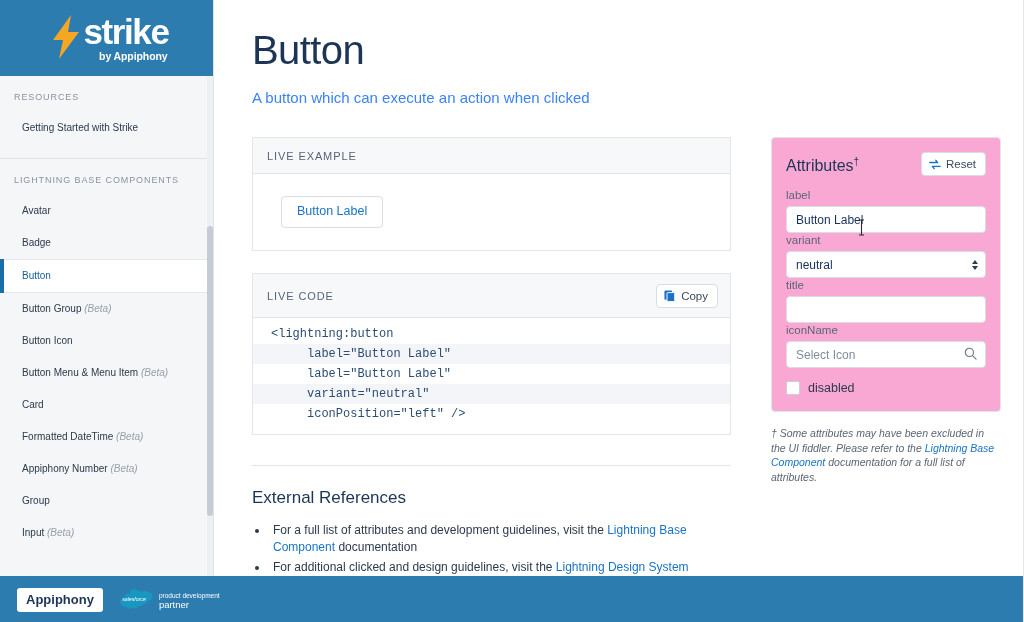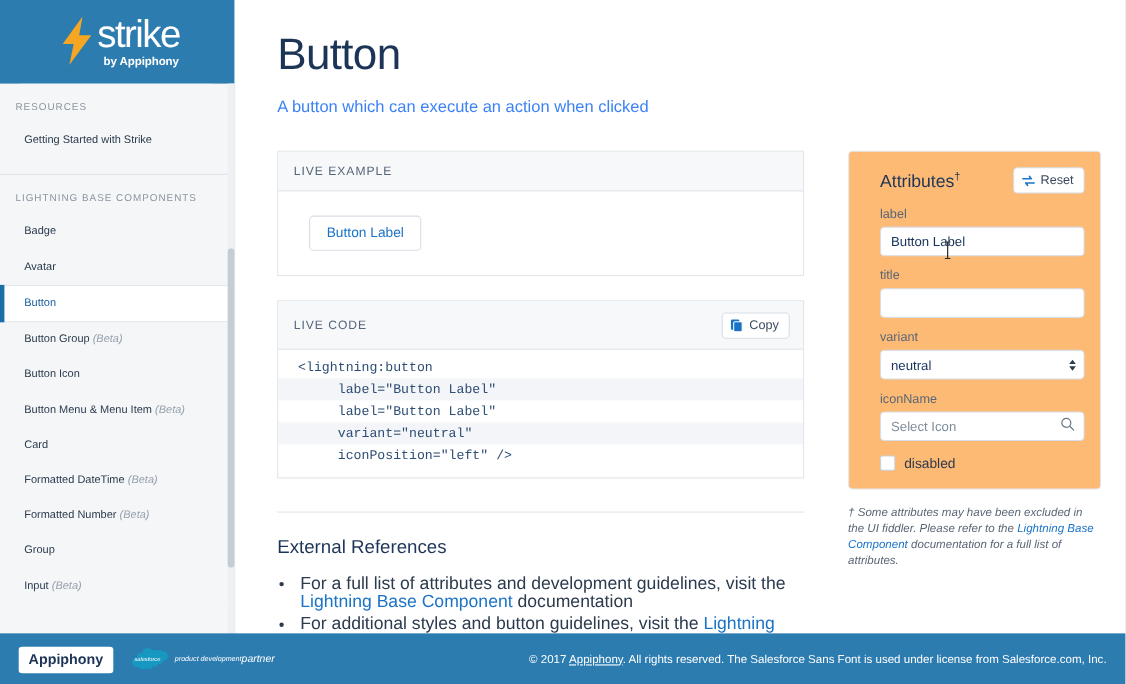--- a/index.html
+++ b/index.html
@@ -25,21 +25,21 @@
   .sidebar-header {
     height: 76px;
     background: #2c7cb0;
     display: flex; align-items: center; justify-content: center;
     padding-left: 6px;
   }
   .logo-wrap { display: flex; align-items: flex-end; gap: 3px; }
   .bolt { width: 30px; height: 44px; flex: none; margin-bottom: 3px; }
   .logo-text { display: flex; flex-direction: column; align-items: flex-start; }
   .logo-name {
-    color: #ffffff; font-size: 35px; font-weight: normal;
+    color: #ffffff; font-size: 35px; font-weight: bold;
     letter-spacing: -1.4px; line-height: 34px;
   }
   .logo-sub {
     color: #ffffff; font-size: 10.5px; font-weight: bold;
     letter-spacing: -0.1px; margin-top: 1px; align-self: flex-end;
     padding-right: 1px;
   }
 
   .nav-scroll {
     position: absolute; top: 76px; left: 0; right: 0; bottom: 46px;
@@ -132,40 +132,40 @@
   .code-line { padding: 0 0 0 18px; white-space: pre; height: 20px; }
   .code-line.alt { background: #f3f5f8; }
 
   .divider { border-top: 1px solid #e2e6ea; margin: 30px 0 0 0; }
 
   .ext-title {
     font-size: 17px; color: #1c3557; margin-top: 22px; font-weight: normal;
   }
   .ext-list { margin: 14px 0 0 17px; }
   .ext-list li {
-    font-size: 16px; color: #2b3a4d; line-height: 17px;
+    font-size: 12px; color: #2b3a4d; line-height: 17px;
     margin-bottom: 3px; padding-left: 4px;
   }
   a.lnk { color: #1a73c7; text-decoration: none; }
 
   
   .attr-panel {
-    border: 1px solid #e2e6ea; border-radius: 4px; background: #fdba74;
-    padding: 14px 14px 16px 28px;
+    border: 1px solid #e2e6ea; border-radius: 4px; background: #f9a8d4;
+    padding: 14px 14px 16px 14px;
   }
   .attr-head {
     display: flex; align-items: flex-start; justify-content: space-between;
     margin-bottom: 12px;
   }
   .attr-title { font-size: 16px; color: #1c3557; line-height: 20px; }
   .attr-title sup { font-size: 10px; }
   .field-label {
     font-size: 11.5px; color: #5a6676; margin-bottom: 4px; line-height: 14px;
   }
-  .field { margin-bottom: 11px; position: relative; }
+  .field { position: relative; }
   .tf {
     width: 100%; height: 27px;
     border: 1px solid #d8dde6; border-radius: 4px; background: #ffffff;
     font-family: "Liberation Sans", sans-serif; font-size: 12px;
     color: #16325c; padding: 0 9px; outline: none;
   }
   .tf::placeholder { color: #808e9b; }
   .sel-wrap { position: relative; }
   .sel-arrows {
     position: absolute; right: 8px; top: 50%; transform: translateY(-50%);
@@ -206,21 +206,21 @@
     display: flex; align-items: center; justify-content: space-between;
     padding: 0 14px 0 17px;
     border-top: 1px solid #2c7cb0;
   }
   .foot-left { display: flex; align-items: center; gap: 11px; }
   .appi-badge {
     background: #ffffff; color: #1c3557; font-size: 13px; font-weight: bold;
     padding: 4px 9px 5px; border-radius: 3px; line-height: 15px;
   }
   .sf-partner { display: flex; align-items: center; gap: 5px; }
-  .sf-text { display: flex; line-height: 9px; font-style: italic; }
+  .sf-text { display: flex; flex-direction: column; line-height: 9px; }
   .sf-t1 { color: #ffffff; font-size: 6.5px; }
   .sf-t2 { color: #ffffff; font-size: 9.5px; }
   .foot-right { font-size: 10.5px; color: #ffffff; padding-right: 4px; }
   .foot-right a { color: #ffffff; text-decoration: underline; }
   .page-border-r {
     position: absolute; right: 0; top: 0; width: 1px; height: 622px;
     background: #e4e8ec;
   }
 </style>
 </head>
@@ -246,24 +246,24 @@
         <div class="nav-title">RESOURCES</div>
         <div class="nav-item">
           <span>Getting Started with Strike</span>
         </div>
         <div style="height:14px"></div>
       </div>
 
       <div class="nav-group">
         <div class="nav-title">LIGHTNING BASE COMPONENTS</div>
         <div class="nav-item">
+          <span>Avatar</span>
+        </div>
+        <div class="nav-item">
           <span>Badge</span>
-        </div>
-        <div class="nav-item">
-          <span>Avatar</span>
         </div>
         <div class="nav-item active">
           <span>Button</span>
         </div>
         <div class="nav-item">
           <span>Button Group</span>
           <span class="beta">(Beta)</span>
         </div>
         <div class="nav-item">
           <span>Button Icon</span>
@@ -273,21 +273,21 @@
           <span class="beta">(Beta)</span>
         </div>
         <div class="nav-item">
           <span>Card</span>
         </div>
         <div class="nav-item">
           <span>Formatted DateTime</span>
           <span class="beta">(Beta)</span>
         </div>
         <div class="nav-item">
-          <span>Formatted Number</span>
+          <span>Appiphony Number</span>
           <span class="beta">(Beta)</span>
         </div>
         <div class="nav-item">
           <span>Group</span>
         </div>
         <div class="nav-item">
           <span>Input</span>
           <span class="beta">(Beta)</span>
         </div>
 
@@ -337,21 +337,21 @@
           </section>
 
           <div class="divider"></div>
 
           <h2 class="ext-title">External References</h2>
           <ul class="ext-list">
             <li>
               <span>For a full list of attributes and development guidelines, visit the </span><a class="lnk" href="#">Lightning Base Component</a><span> documentation</span>
             </li>
             <li>
-              <span>For additional styles and button guidelines, visit the </span><a class="lnk" href="#">Lightning Design System</a>
+              <span>For additional clicked and design guidelines, visit the </span><a class="lnk" href="#">Lightning Design System</a>
             </li>
           </ul>
         </div>
 
         <div class="col-right">
           <section class="attr-panel">
             <div class="attr-head">
               <div class="attr-title">
                 <span>Attributes</span><sup>†</sup>
               </div>
@@ -363,33 +363,33 @@
                 <span>Reset</span>
               </button>
             </div>
 
             <div class="field">
               <div class="field-label">label</div>
               <input class="tf" type="text" value="Button Label" style="">
             </div>
 
             <div class="field">
-              <div class="field-label">title</div>
-              <input class="tf" type="text" value="" style="">
-            </div>
-
-            <div class="field">
               <div class="field-label">variant</div>
               <div class="sel-wrap">
                 <input class="tf" type="text" readonly="" value="neutral" style="">
                 <span class="sel-arrows">
                   <span class="ar-up"></span>
                     <span class="ar-dn"></span>
                 </span>
               </div>
+            </div>
+
+            <div class="field">
+              <div class="field-label">title</div>
+              <input class="tf" type="text" value="" style="">
             </div>
 
             <div class="field">
               <div class="field-label">iconName</div>
               <div class="sel-wrap">
                 <input class="tf" type="text" placeholder="Select Icon" style="">
                 <span class="search-ic">
                   <svg width="13" height="13" viewBox="0 0 14 14">
                     <circle cx="5.8" cy="5.8" r="4.4" fill="none" stroke="#6b7684" stroke-width="1.2"></circle>
                     <line x1="9.2" y1="9.2" x2="13" y2="13" stroke="#6b7684" stroke-width="1.2" stroke-linecap="round"></line>
@@ -423,19 +423,16 @@
         <svg width="40" height="26" viewBox="0 0 40 26">
           <path d="M16 4c2.4-2.8 6.6-2.4 8.5.4 1.4-.7 3.2-.5 4.4.6 1.3-1.4 3.6-1.3 4.8.3 2.6-.6 5 1.6 4.9 4.2 0 2.5-2.1 4.4-4.6 4.3-.4 1.9-2.2 3.2-4.2 2.9-.8 1.9-3 2.9-5 2.2-1.1 2.3-4.1 3-6.1 1.4-1.9 2.1-5.3 1.6-6.6-.9-2.7.9-5.6-.8-6-3.6-.4-2.6 1.6-5 4.2-5.1.1-2.5 2.3-4.4 4.8-4.2 .4.4.7.9.9 1.5z" fill="#1798c1"></path>
           <text x="20" y="14" font-family="Liberation Sans, sans-serif" font-size="5.2" fill="#ffffff" text-anchor="middle" font-style="italic">salesforce</text>
         </svg>
         <div class="sf-text">
           <span class="sf-t1">product development</span>
           <span class="sf-t2">partner</span>
         </div>
       </div>
     </div>
-    <div class="foot-right">
-      <span>© 2017 </span><a href="#">Appiphony</a><span>. All rights reserved. The Salesforce Sans Font is used under license from Salesforce.com, Inc.</span>
-    </div>
   </footer>
 
   <div class="page-border-r"></div>
 </div>
 
 </body></html>

